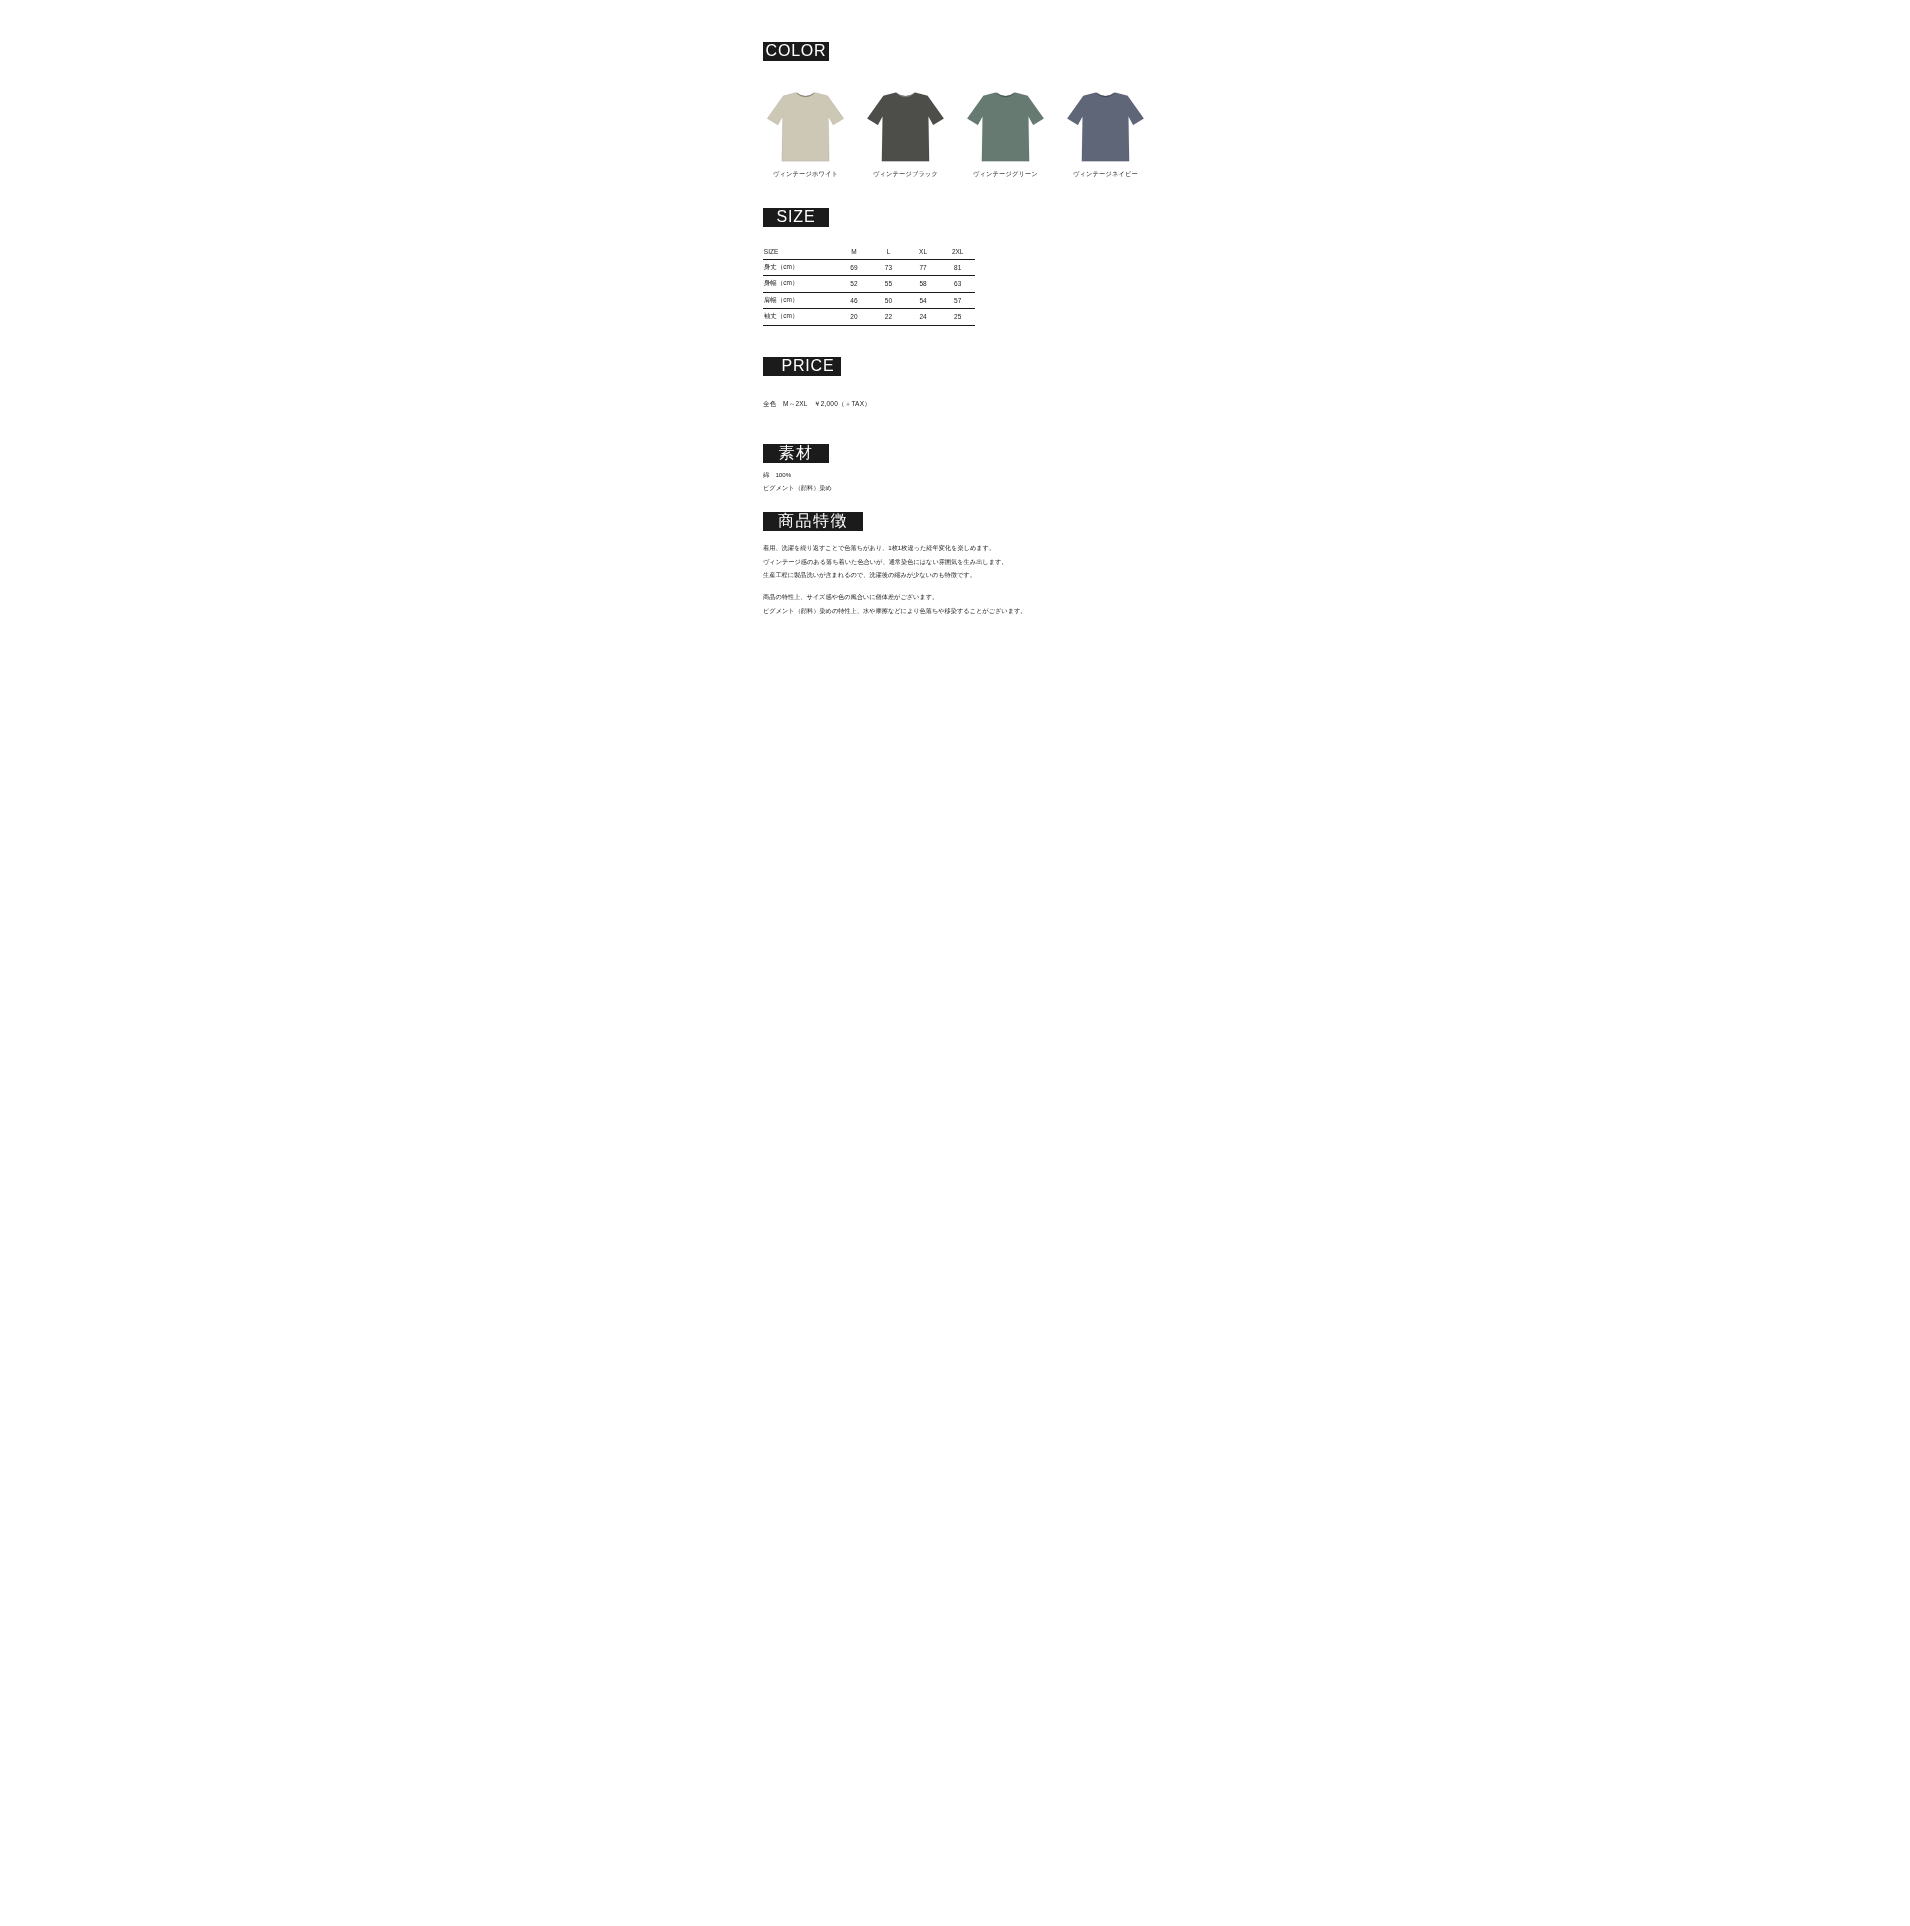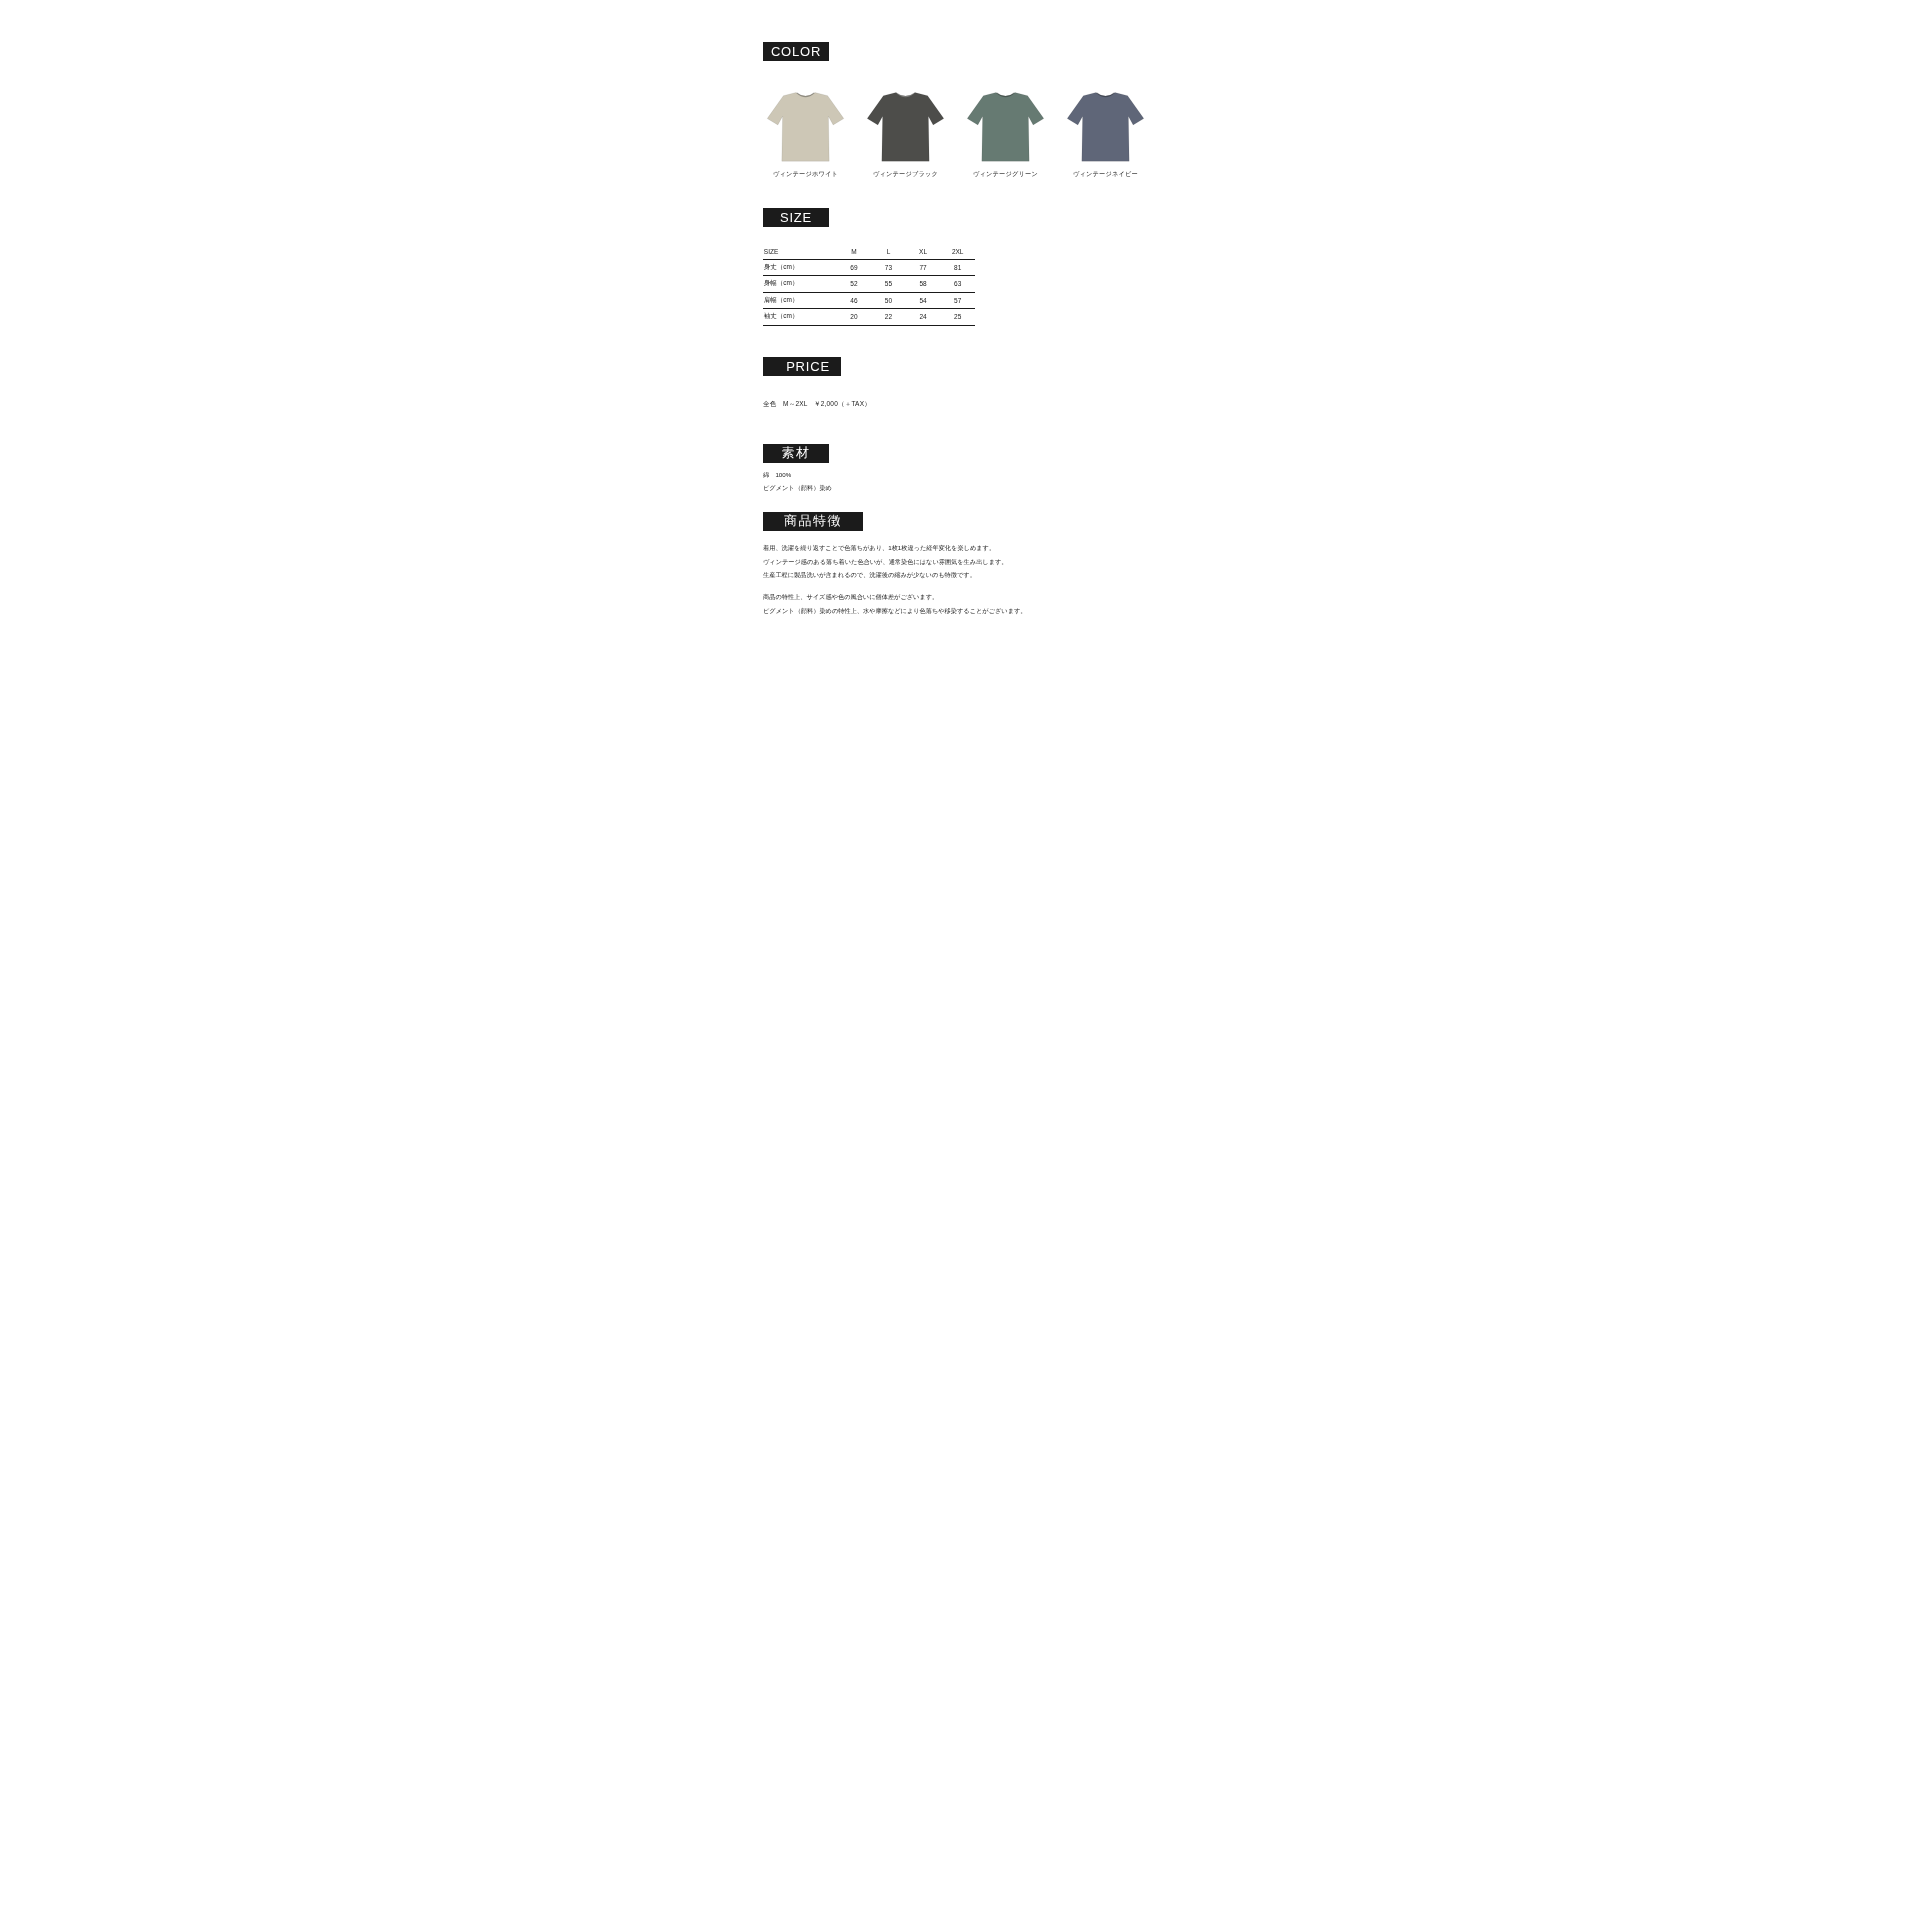--- a/index.html
+++ b/index.html
@@ -6,23 +6,23 @@
   .page{
     position:relative; width:478px; height:676px; margin:0 auto;
     background:#ffffff; color:#1a1a1a;
     font-family:"Liberation Sans","DejaVu Sans",sans-serif;
     overflow:hidden;
   }
   .section-header{
     position:absolute; left:47px; width:66px; height:18.5px;
     background:#1b1b1b; color:#ffffff;
     display:flex; align-items:center; justify-content:center;
-    font-size:13px; letter-spacing:0.8px; font-weight:400;
+    font-size:16px; letter-spacing:0.8px; font-weight:400;
   }
-  .section-header.jp{font-size:13px; letter-spacing:1.5px;}
+  .section-header.jp{font-size:16px; letter-spacing:1.5px;}
   #hdr-color{top:42px;}
   #hdr-size{top:208px;}
   #hdr-price{top:357px;padding-left:12px;}
   #hdr-material{top:444px;}
   #hdr-features{top:512px; width:100px;text-align:center;}
 
   .shirts{
     position:absolute; top:87px; left:47px; width:385px;
     display:flex; justify-content:space-between;
   }

